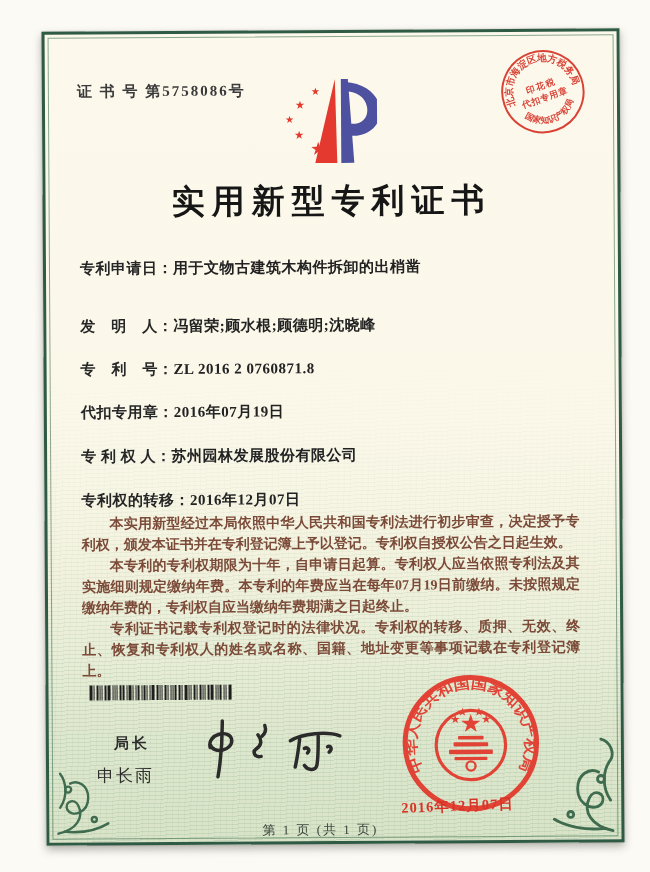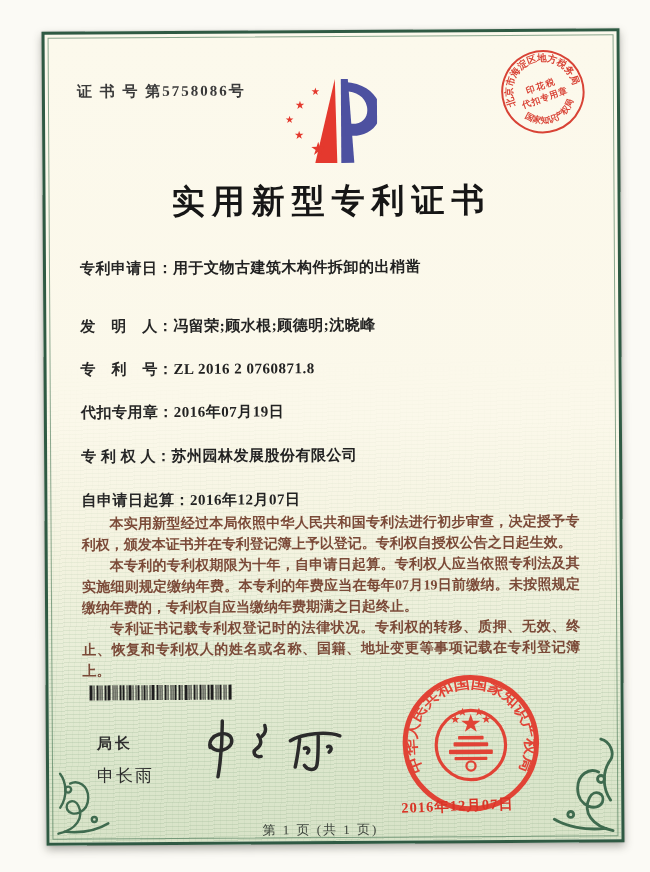--- a/index.html
+++ b/index.html
@@ -43,21 +43,21 @@
   
   .body-text{
     position:absolute;left:34px;right:40px;top:479px;
     font-size:14px;line-height:21px;color:var(--maroon,#7b4a38);
     text-align:justify;font-weight:600;
   }
   .body-text p{margin:0;text-indent:2em;}
   
   .barcode{position:absolute;left:41px;top:651px;width:164px;height:15px;display:flex;align-items:stretch;}
   .barcode div{background:#1e1e1e;}
-  .director-label{position:absolute;left:48px;top:700px;font-size:15px;color:#2e2e2e;letter-spacing:3px;font-weight:600;}
+  .director-label{position:absolute;left:65px;top:700px;font-size:15px;color:#2e2e2e;letter-spacing:3px;font-weight:600;}
   .director-name{position:absolute;left:48px;top:730px;font-size:17px;color:#2e2e2e;letter-spacing:2px;font-weight:400;}
   .sig{position:absolute;left:138px;top:680px;width:170px;height:72px;}
   .office-seal{position:absolute;left:349px;top:638px;width:146px;height:146px;opacity:.95;}
   .seal-date{
     position:absolute;left:352px;top:764px;width:130px;
     color:#d93527;font-size:14.5px;font-weight:700;letter-spacing:1px;
     transform:rotate(-2deg);white-space:nowrap;
   }
   .footer{position:absolute;left:0;right:30px;top:788px;text-align:center;font-size:13px;color:#3d443c;letter-spacing:2px;}
   .orn{position:absolute;pointer-events:none;}
@@ -106,21 +106,21 @@
     <text class="stamp-text" x="60" y="72" font-size="11.5" text-anchor="middle" letter-spacing="1">代扣专用章</text>
   </svg>
 
   <div class="title">实用新型专利证书</div>
 
   <div class="frow r1"><span class="lbl">专利申请日：</span><span class="val">用于文物古建筑木构件拆卸的出梢凿</span></div>
   <div class="frow r2"><span class="lbl">发　明　人：</span><span class="val">冯留荣;顾水根;顾德明;沈晓峰</span></div>
   <div class="frow r3"><span class="lbl">专　利　号：</span><span class="val">ZL 2016 2 0760871.8</span></div>
   <div class="frow r4"><span class="lbl">代扣专用章：</span><span class="val">2016年07月19日</span></div>
   <div class="frow r5"><span class="lbl">专 利 权 人：</span><span class="val">苏州园林发展股份有限公司</span></div>
-  <div class="frow r6"><span class="lbl">自申请日起算：</span><span class="val">2016年12月07日</span></div>
+  <div class="frow r6"><span class="lbl">专利权的转移：</span><span class="val">2016年12月07日</span></div>
 
   <div class="body-text">
     <p>本实用新型经过本局依照中华人民共和国专利法进行初步审查，决定授予专利权，颁发本证书并在专利登记簿上予以登记。专利权自授权公告之日起生效。</p>
     <p>本专利的专利权期限为十年，自申请日起算。专利权人应当依照专利法及其实施细则规定缴纳年费。本专利的年费应当在每年07月19日前缴纳。未按照规定缴纳年费的，专利权自应当缴纳年费期满之日起终止。</p>
     <p>专利证书记载专利权登记时的法律状况。专利权的转移、质押、无效、终止、恢复和专利权人的姓名或名称、国籍、地址变更等事项记载在专利登记簿上。</p>
   </div>
 
   <div class="barcode" id="barcode">
       <div style="width: 3px; margin-right: 1px;"></div>
       <div style="width: 1px; margin-right: 2px;"></div>

